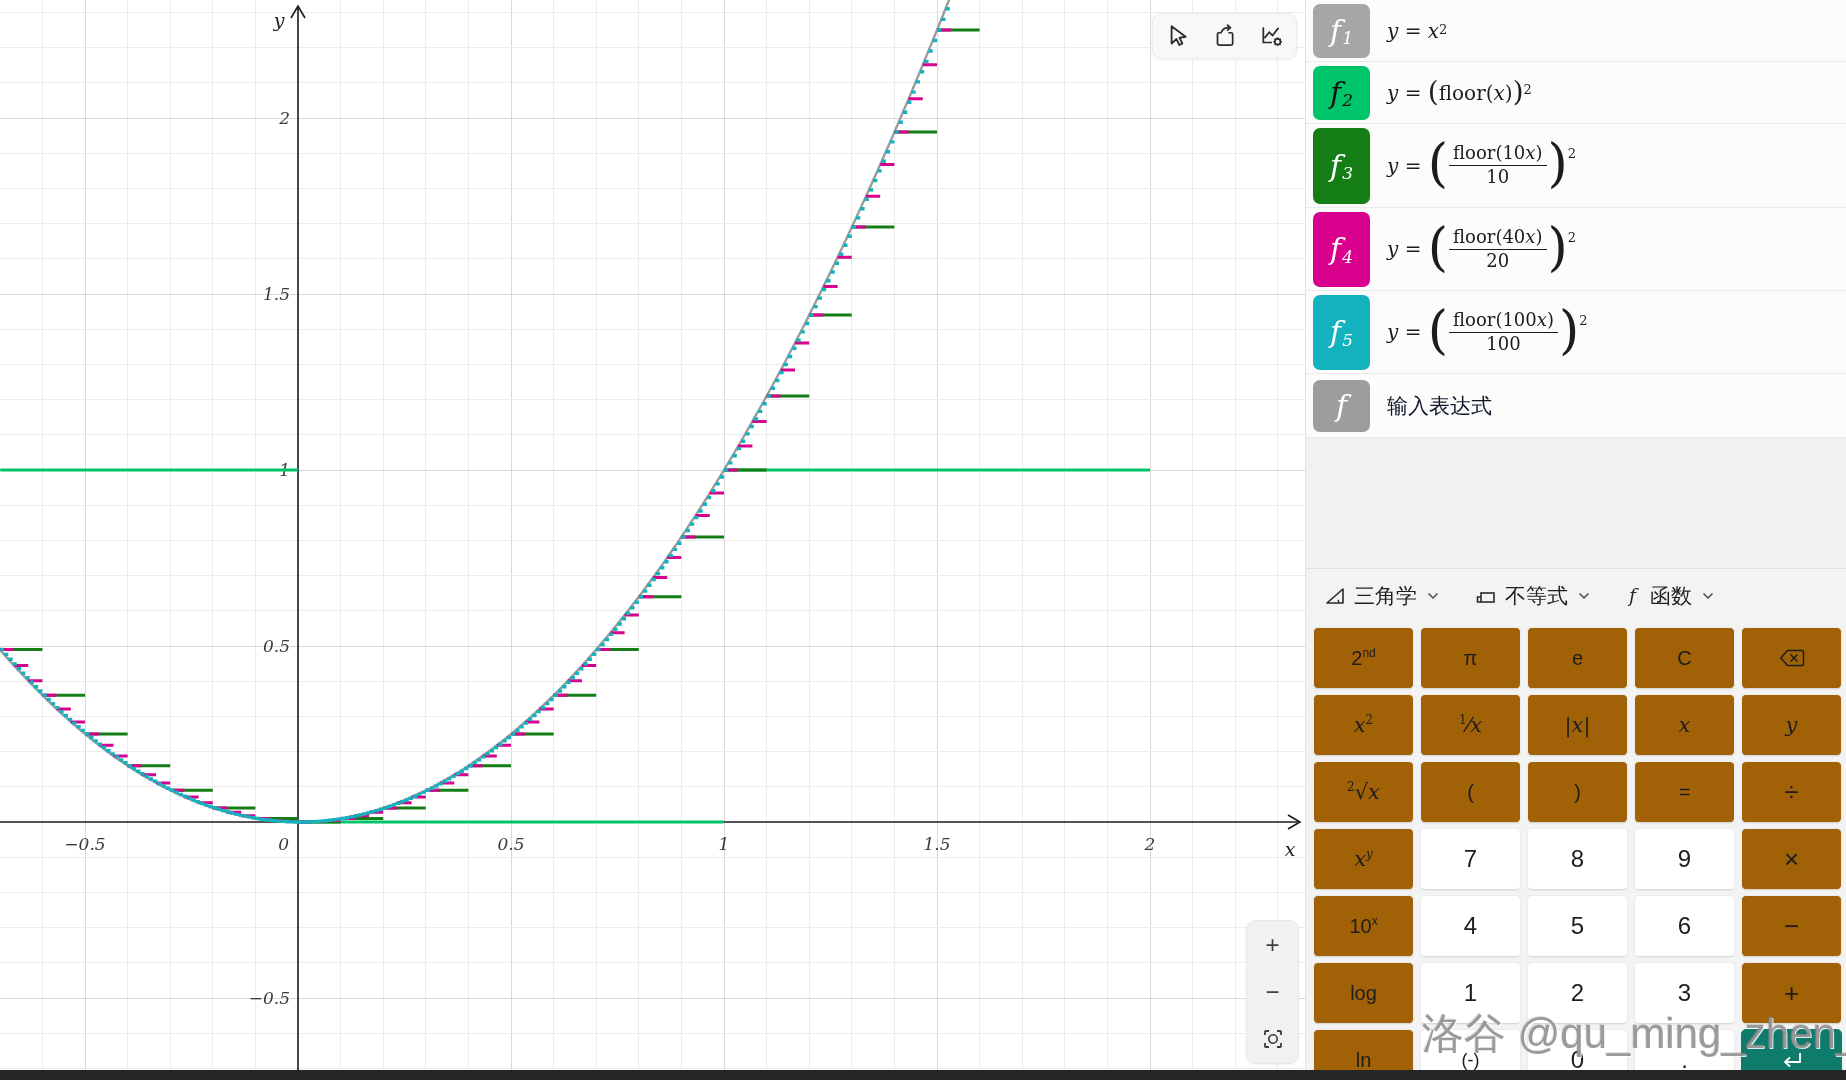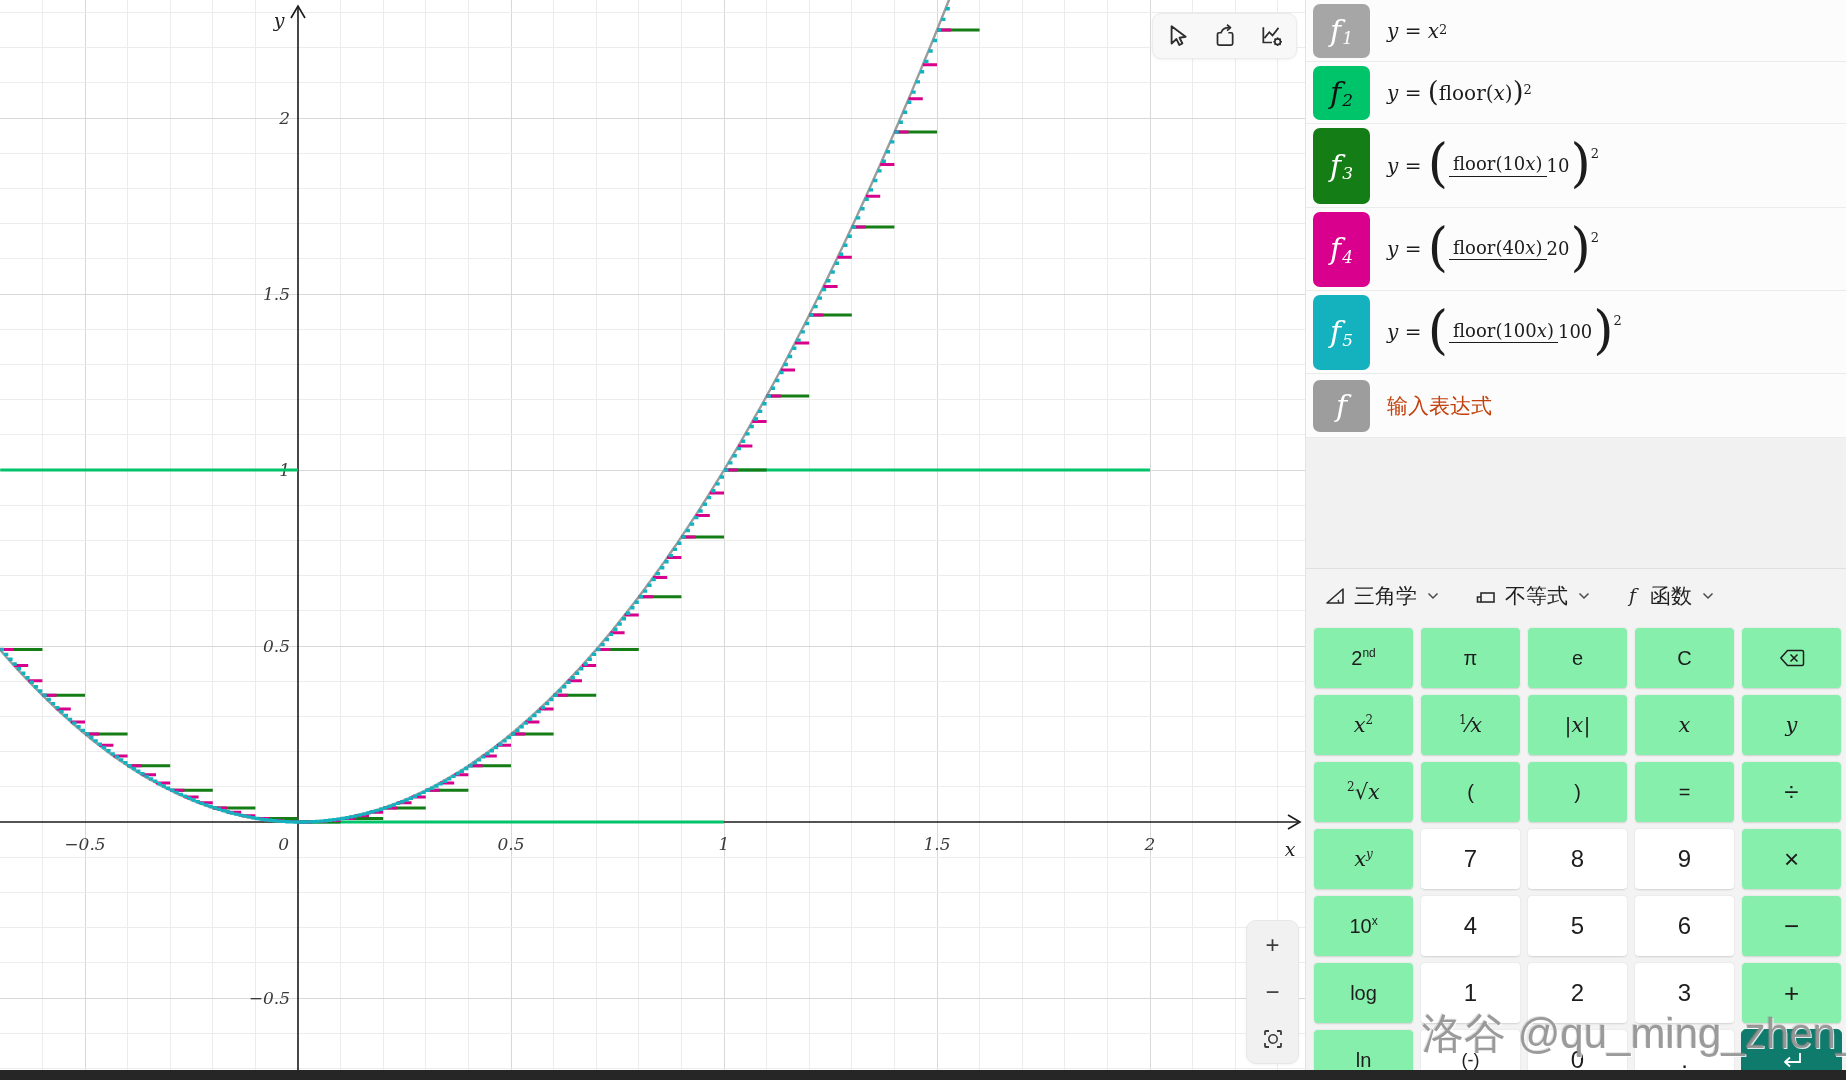--- a/index.html
+++ b/index.html
@@ -31,34 +31,34 @@
   .fbtn{width:57px;border-radius:7px;display:flex;align-items:center;justify-content:center;
     font-family:"DejaVu Serif",serif;font-style:italic;flex:none;cursor:pointer;}
   .fbtn .fg{font-size:30px;line-height:1;}
   .fbtn .fs{font-size:17px;line-height:1;margin-top:16px;margin-left:1px;}
   .formula{margin-left:17px;font-family:"DejaVu Serif",serif;font-size:20px;color:#1c1c1c;
     display:flex;align-items:center;white-space:pre;}
   .formula .i{font-style:italic;}
   .medp{font-size:28px;font-weight:300;line-height:1;transform:translateY(-1px);}
   .bigp{font-size:52px;font-weight:300;line-height:.85;transform:translateY(-2px);}
   .supo{font-size:13px;align-self:flex-start;margin-top:3px;}
-  .frac{display:inline-flex;flex-direction:row;align-items:center;font-size:18px;line-height:1.15;margin:0 1px;}
+  .frac{display:inline-flex;flex-direction:column;align-items:center;font-size:18px;line-height:1.15;margin:0 1px;}
   .frac .num{border-bottom:1.4px solid #1c1c1c;padding:0 4px 1px;}
   .frac .den{padding-top:1px;}
 
   #input-row{height:64px;}
-  #input-label{margin-left:17px;font-size:21px;color:#c2410c;font-family:Liberation Mono, monospace;}
+  #input-label{margin-left:17px;font-size:21px;color:#0f172a;font-family:Liberation Mono, monospace;}
 
   #keypad{position:absolute;left:0;top:568px;width:541px;height:504px;background:#f3f3f3;
     border-top:1px solid #e0e0e0;box-sizing:border-box;overflow:hidden;}
   #menus{height:54px;display:flex;align-items:center;padding-left:18px;gap:36px;}
   .menu{display:flex;align-items:center;gap:8px;font-size:21px;color:#1f1f1f;cursor:pointer;}
   #keys{position:absolute;left:7px;top:58px;display:grid;grid-template-columns:repeat(5,101px);
     grid-auto-rows:62px;gap:5px 6px;}
-  .key{border-radius:5px;background:#86efac;border:1px solid #ececec;border-bottom-color:#d9d9d9;
+  .key{border-radius:5px;background:#a16207;border:1px solid #ececec;border-bottom-color:#d9d9d9;
     display:flex;align-items:center;justify-content:center;font-size:20px;color:#1d1d1d;cursor:pointer;
     box-shadow:0 .5px 1px rgba(0,0,0,.04);}
   .key.digit{background:#fff;font-size:24px;}
   .key.op{font-size:26px;font-weight:300;}
   .key.accent{background:#0f7b6c;border-color:#0f7b6c;color:#fff;}
   .key sup{font-size:12px;}
   .key .math{font-family:"DejaVu Serif",serif;font-size:21px;}
   .key .math .i{font-style:italic;}
   .key .small{font-size:18px;}
 

